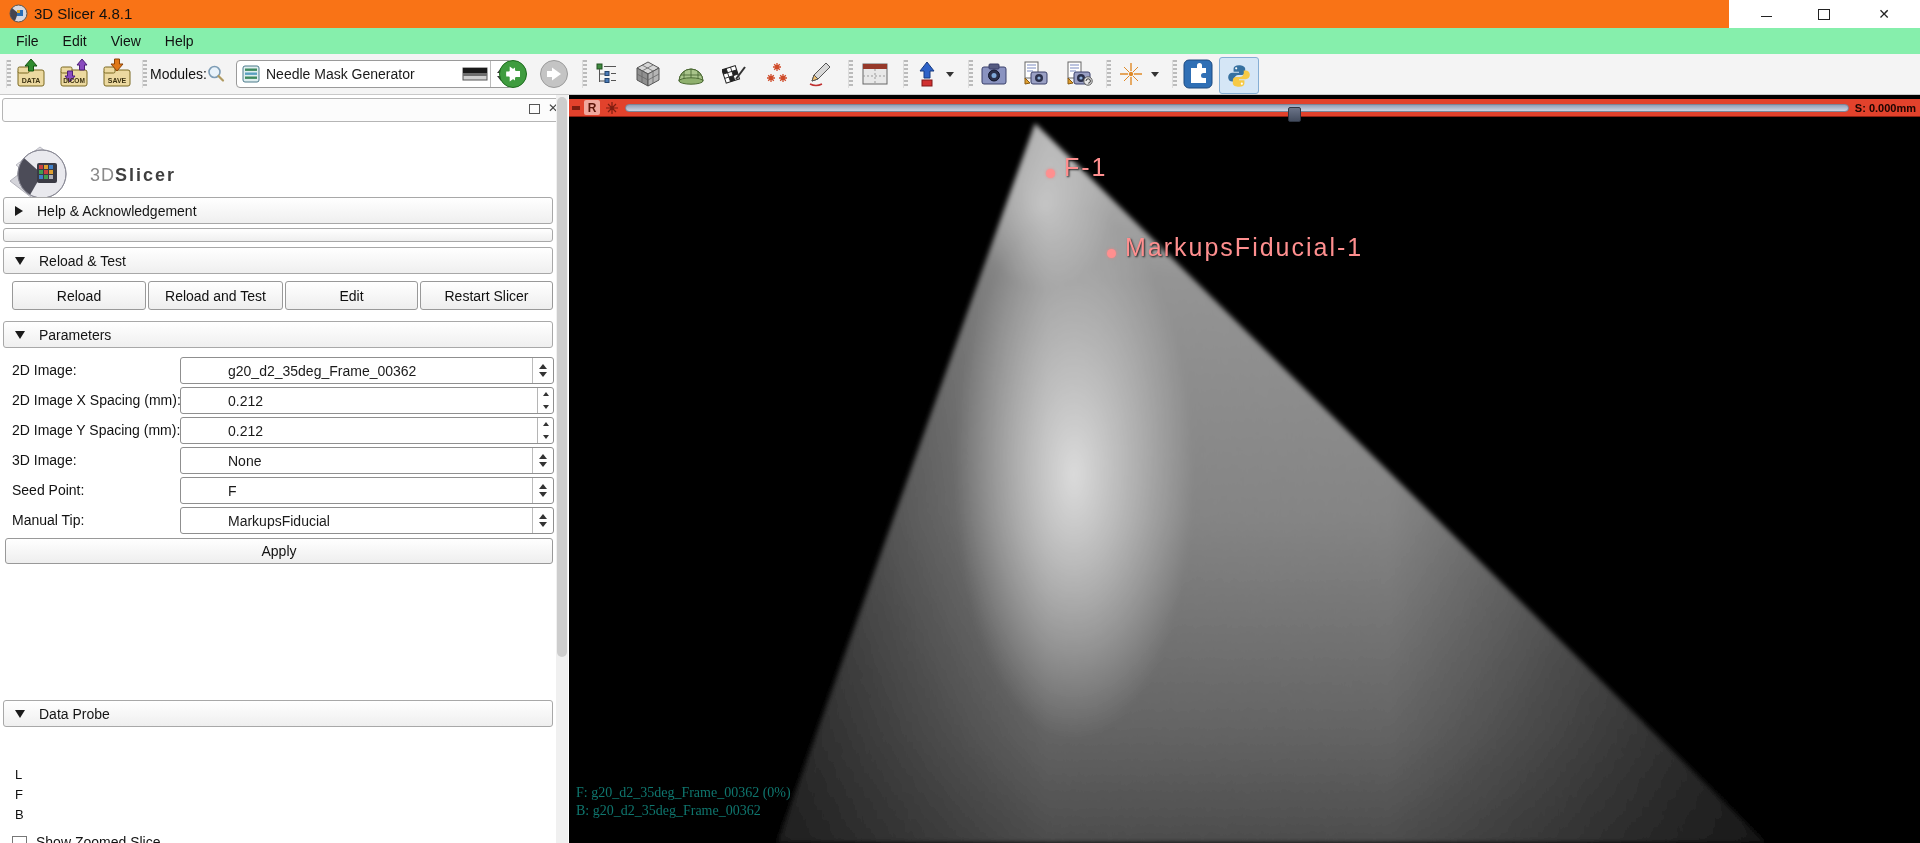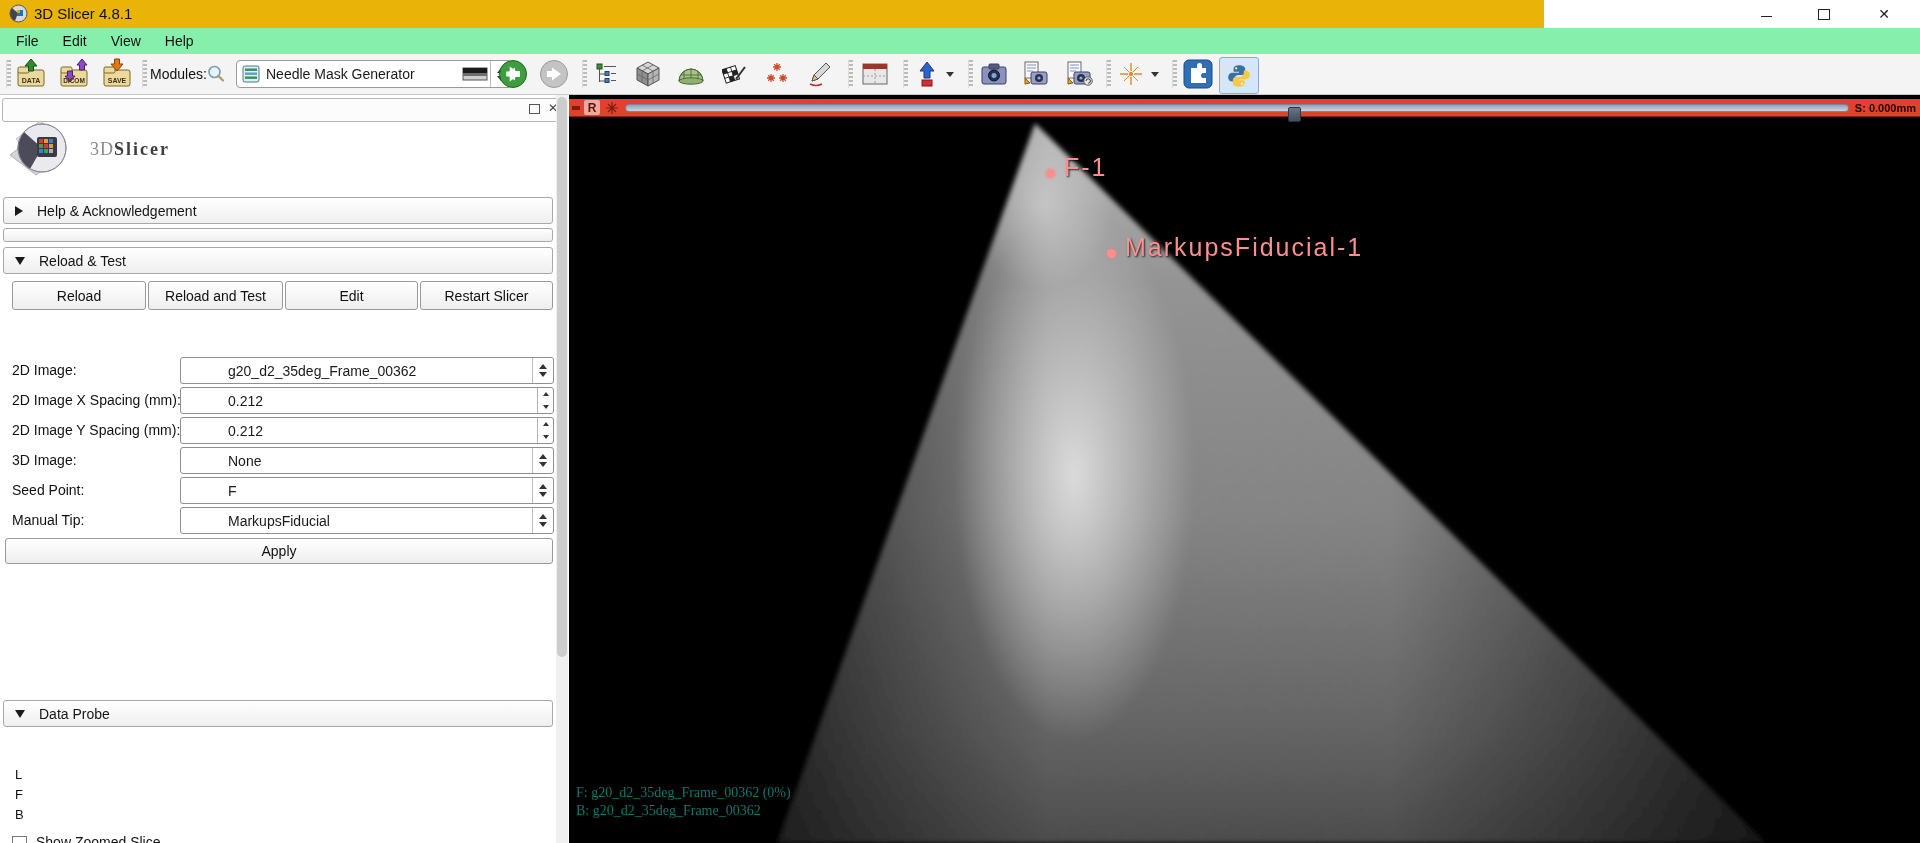--- a/index.html
+++ b/index.html
@@ -1,19 +1,19 @@
 <!DOCTYPE html>
 <html><head>
 <meta charset="utf-8">
 <style>
   html,body{margin:0;padding:0;background:#888;}
   #app{position:relative;width:1920px;height:843px;background:#fff;overflow:hidden;
        font-family:"Liberation Sans",sans-serif;color:#1a1a1a;}
   
-  #titlebar{position:absolute;left:0;top:0;width:1544px;height:28px;background:#eab308;}
+  #titlebar{position:absolute;left:0;top:0;width:1729px;height:28px;background:#f97316;}
   #title-text{position:absolute;left:34px;top:5px;font-size:15px;color:#111;}
   #app-icon{position:absolute;left:9px;top:4px;}
   .winbtn{position:absolute;top:0;width:46px;height:28px;display:flex;align-items:center;justify-content:center;
           font-size:14px;color:#222;}
   #btn-min{left:1743px;} #btn-max{left:1801px;} #btn-close{left:1861px;}
   #btn-max span{display:block;width:10px;height:9px;border:1px solid #222;}
   #btn-min span{display:block;width:11px;height:0;border-top:1px solid #222;margin-top:5px;}
   
   #menubar{position:absolute;left:0;top:28px;width:1920px;height:26px;background:#86efac;display:flex;align-items:center;padding-left:4px;box-sizing:border-box;}
   .menu-item{padding:0 12px;font-size:14px;color:#111;}
@@ -37,21 +37,21 @@
   #panel{position:absolute;left:0;top:95px;width:569px;height:748px;background:#ffffff;}
   .hbar{position:absolute;left:3px;width:550px;height:27px;border:1px solid #a8a8a8;border-radius:3px;
         background:linear-gradient(#ffffff,#efefef);display:flex;align-items:center;box-sizing:border-box;}
   .hbar .tri{margin-left:11px;}
   .hbar .htxt{margin-left:14px;font-size:14px;color:#151515;}
   .tri-r{width:0;height:0;border-left:8px solid #1a1a1a;border-top:5px solid transparent;border-bottom:5px solid transparent;}
   .tri-d{width:0;height:0;border-top:8px solid #1a1a1a;border-left:5px solid transparent;border-right:5px solid transparent;}
   #dock-strip{position:absolute;left:2px;top:3px;width:565px;height:24px;border:1px solid #b5b5b5;border-radius:3px;background:#fcfcfc;box-sizing:border-box;}
   #float-icon{position:absolute;left:529px;top:9px;width:9px;height:8px;border:1px solid #555;}
   #dockclose-icon{position:absolute;left:548px;top:6px;font-size:12px;color:#444;line-height:14px;}
-  #logo-row{position:absolute;left:6px;top:20px;width:400px;height:72px;font-family:Liberation Serif, serif;}
+  #logo-row{position:absolute;left:6px;top:46px;width:400px;height:72px;}
   #logo-text{position:absolute;left:84px;top:24px;font-size:18px;letter-spacing:1px;}
   #logo-text .lt1{color:#8a8a8a;} #logo-text .lt2{color:#3f3f3f;font-weight:bold;letter-spacing:2px;}
   .pbtn{position:absolute;height:29px;border:1px solid #999;border-radius:3px;background:linear-gradient(#ffffff,#eeeeee);
         display:flex;align-items:center;justify-content:center;font-size:14px;color:#111;box-sizing:border-box;}
   .form-label{position:absolute;left:12px;font-size:14px;color:#111;line-height:27px;white-space:nowrap;}
   .field{position:absolute;left:180px;width:374px;height:27px;border:1px solid #8f8f8f;border-radius:3px;background:#fff;
          display:flex;align-items:center;box-sizing:border-box;}
   .field .ftext{flex:1;font-size:14px;padding-left:8px;white-space:nowrap;overflow:hidden;margin-left:39px;}
   .spincol{width:15px;align-self:stretch;border-left:1px solid #b5b5b5;display:flex;flex-direction:column;}
   .spincol div{flex:1;display:flex;align-items:center;justify-content:center;}
@@ -385,20 +385,24 @@
     <div class="pbtn" style="left:148px;top:186px;width:135px">
         <span>Reload and Test</span>
       </div>
     <div class="pbtn" style="left:285px;top:186px;width:133px">
         <span>Edit</span>
       </div>
     <div class="pbtn" style="left:420px;top:186px;width:133px">
         <span>Restart Slicer</span>
       </div>
 
+    <div class="hbar" style="top:226px">
+      <span class="tri tri-d"></span>
+      <span class="htxt">Parameters</span>
+    </div>
 
     <span class="form-label" style="top:262px">2D Image:</span>
     <div class="field" style="top:262px">
       <span class="ftext">g20_d2_35deg_Frame_00362</span>
       <span class="combo-arrows">
           <span class="arr-up"></span>
           <span class="arr-dn"></span>
         </span>
     </div>
 

